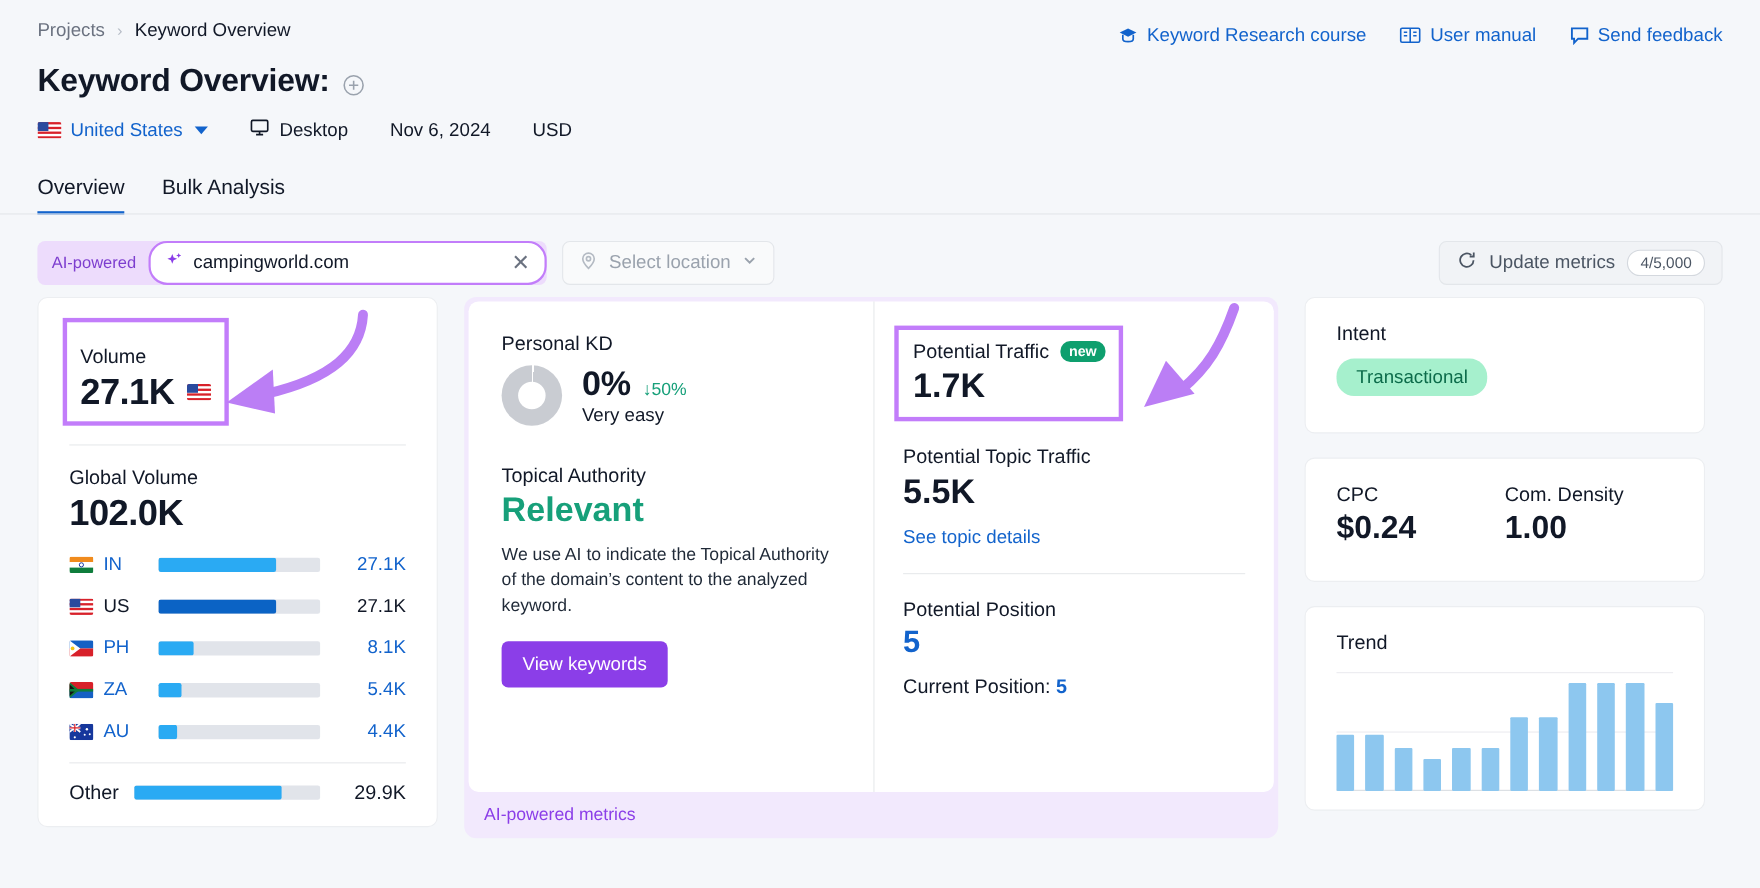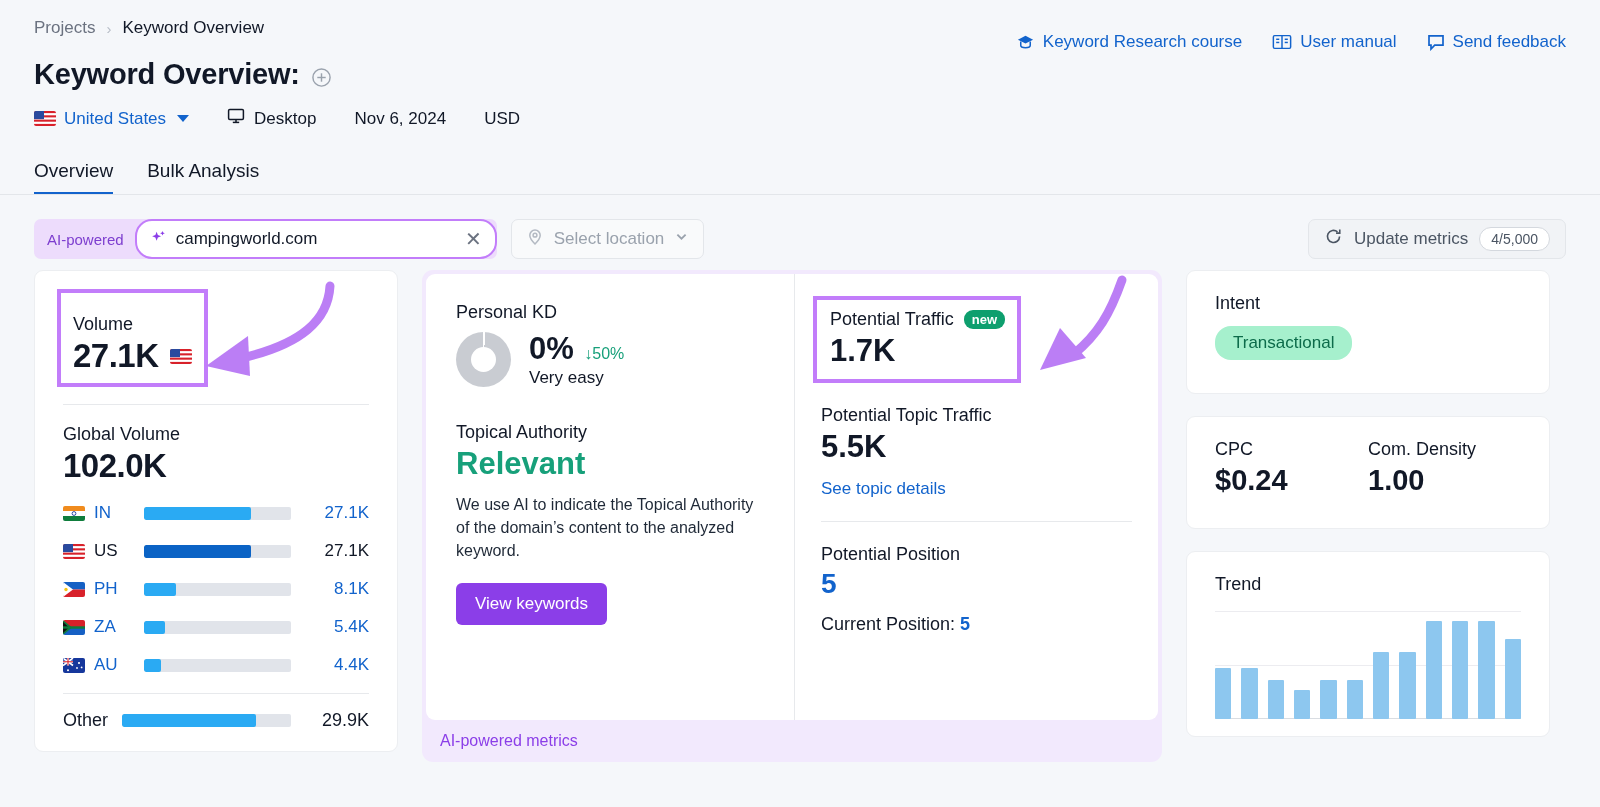--- a/index.html
+++ b/index.html
@@ -13,21 +13,21 @@
   }
 
   
   .topbar { position: relative; padding: 18px 34px 0 34px; height: 208px; background: #f5f7fa; }
 
   .crumbs { display: flex; align-items: center; gap: 11px; font-size: 17px; }
   .crumb-muted { color: #6b7280; }
   .crumb-sep { color: #b6bcc6; font-size: 15px; }
   .crumb-cur { color: #111827; }
 
-  .toplinks { position: absolute; top: 32px; right: 34px; display: flex; align-items: center; gap: 30px; }
+  .toplinks { position: absolute; top: 22px; right: 34px; display: flex; align-items: center; gap: 30px; }
   .toplink { display: flex; align-items: center; gap: 8px; color: #1263cc; font-size: 17px; }
   .toplink svg { display: block; }
 
   .title-row { display: flex; align-items: center; gap: 11px; margin-top: 20px; }
   .title-main { font-size: 29px; font-weight: bold; color: #111827; letter-spacing: -.2px; }
   .title-kw { font-size: 29px; color: #6b7280; }
   .plus-circle { width: 21px; height: 21px; margin-top: 5px; }
 
   .meta-row { display: flex; align-items: center; gap: 0px; margin-top: 16px; font-size: 17px; color: #111827; }
   .meta-country { display: flex; align-items: center; gap: 8px; color: #1263cc; }

